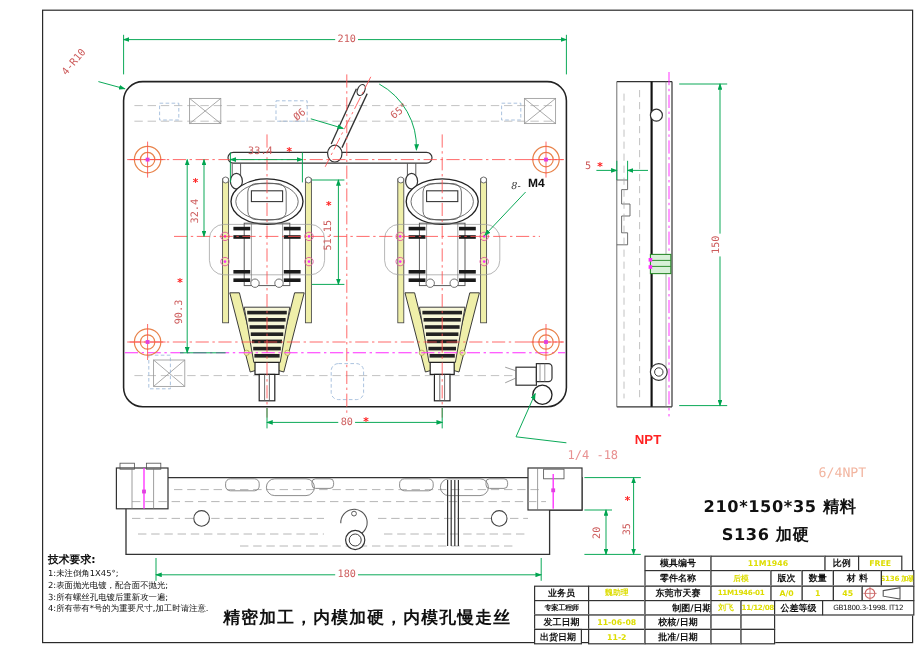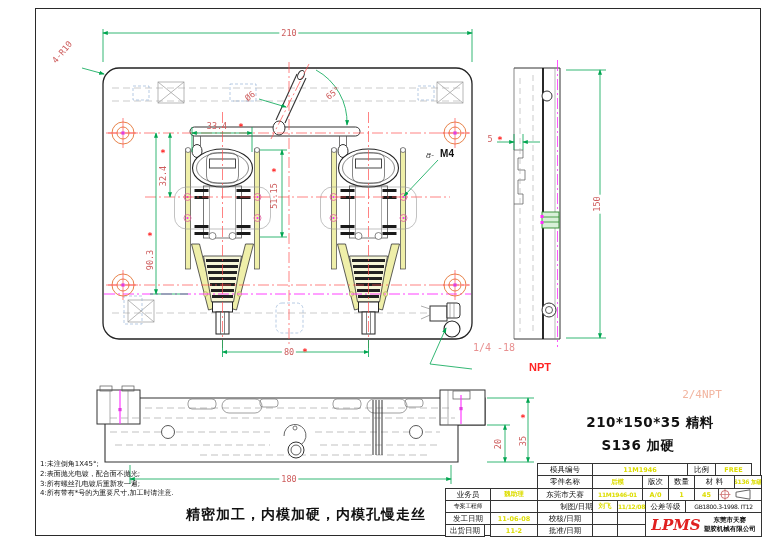--- a/index.html
+++ b/index.html
@@ -26,21 +26,21 @@
   .procnote{position:absolute;transform:translate(-50%,-50%);color:#111;white-space:nowrap;
         font:bold 14px "DejaVu Sans",sans-serif;letter-spacing:1px;z-index:5}
   .tech{position:absolute;z-index:5;color:#111}
   .tech .t{font:bold 9px "DejaVu Sans",sans-serif;margin-bottom:1px}
   .tech .i{font:7px/1.4 "DejaVu Sans",sans-serif;white-space:nowrap;display:block}
   
   .tb{position:absolute;left:445px;top:463px;width:317px;height:74px;z-index:5}
   .cell{position:absolute;border:1px solid #333;box-sizing:border-box;background:#fff;
         display:flex;align-items:center;justify-content:center;overflow:hidden;
         font-size:7.5px;color:#111;white-space:nowrap}
-  .cell.lab{font-weight:normal}
+  .cell.lab{font-weight:bold}
   .cell.val{color:#dddd00;font-size:6.5px;font-weight:bold}
   .cell.sm{font-size:6px;letter-spacing:-.3px}
   .logo{color:#e02020;font:bold italic 15px "DejaVu Serif",serif;margin-right:3px}
   .company{font-size:6.5px;line-height:1.25;text-align:center;font-weight:bold}
 </style>
 </head>
 <body>
 
 <div class="frame" style="left:35px;top:8px;width:724px;height:526px"></div>
 
@@ -292,34 +292,35 @@
 <span class="dt v" style="left:150px;top:260px">90.3</span>
 <span class="star" style="left:150px;top:236px">*</span>
 <span class="dt v" style="left:274px;top:196px">51.15</span>
 <span class="star" style="left:274px;top:172px">*</span>
 <span class="dt" style="left:490px;top:139px">5</span>
 <span class="star" style="left:500px;top:140px">*</span>
 <span class="dt m4pre" style="left:430px;top:155px">8-</span>
 <span class="dt m4" style="left:447px;top:153px">M4</span>
 <span class="dt bg" style="left:289px;top:352px">80</span>
 <span class="star" style="left:305px;top:352px">*</span>
-<span class="dt nptsize" style="left:494px;top:347px">1/4 -18</span>
+<span class="dt nptsize" style="left:494px;top:380px">1/4 -18</span>
 <span class="dt npt" style="left:540px;top:367px">NPT</span>
 <span class="dt v bg" style="left:597px;top:204px">150</span>
 <span class="dt v" style="left:498px;top:444px">20</span>
 <span class="dt v" style="left:523px;top:441px">35</span>
 <span class="star" style="left:523px;top:418px">*</span>
 <span class="dt bg" style="left:289px;top:479px">180</span>
-<span class="dt nptnote" style="left:702px;top:394px">2/4NPT</span>
+<span class="dt nptnote" style="left:702px;top:394px">6/4NPT</span>
 
 <span class="spec" style="left:650px;top:423px">210*150*35  精料</span>
 <span class="spec" style="left:638px;top:446px">S136 加硬</span>
 <span class="procnote" style="left:306px;top:515px">精密加工，内模加硬，内模孔慢走丝</span>
 
 <div class="tech" style="left:40px;top:460px">
+  <div class="t">技术要求:</div>
   <span class="i">1:未注倒角1X45°;</span>
   <span class="i">2:表面抛光电镀，配合面不抛光;</span>
   <span class="i">3:所有螺丝孔电镀后重新攻一遍;</span>
   <span class="i">4:所有带有*号的为重要尺寸,加工时请注意.</span>
 </div>
 
 <div class="tb">
 
   <div class="cell lab" style="left:0px;top:25px;width:46px;height:13px">业务员</div>
   <div class="cell val" style="left:45px;top:25px;width:48px;height:13px">魏助理</div>
@@ -361,20 +362,13 @@
   <div class="cell val sm" style="left:172px;top:37px;width:29px;height:13px">11/12/08</div>
   <div class="cell lab" style="left:200px;top:37px;width:41px;height:13px">公差等级</div>
   <div class="cell sm" style="left:240px;top:37px;width:77px;height:13px">GB1800.3-1998. IT12</div>
 
   <div class="cell lab" style="left:92px;top:49px;width:56px;height:13px">校核/日期</div>
   <div class="cell" style="left:147px;top:49px;width:26px;height:13px"></div>
   <div class="cell" style="left:172px;top:49px;width:29px;height:13px"></div>
   <div class="cell lab" style="left:92px;top:61px;width:56px;height:13px">批准/日期</div>
   <div class="cell" style="left:147px;top:61px;width:26px;height:13px"></div>
   <div class="cell" style="left:172px;top:61px;width:29px;height:13px"></div>
-  <div class="cell" style="left:200px;top:49px;width:117px;height:25px">
-    <span class="logo">LPMS</span>
-    <span class="company">
-      <span>东莞市天赛</span><br>
-      <span>塑胶机械有限公司</span>
-    </span>
-  </div>
 </div>
 
 </body></html>

